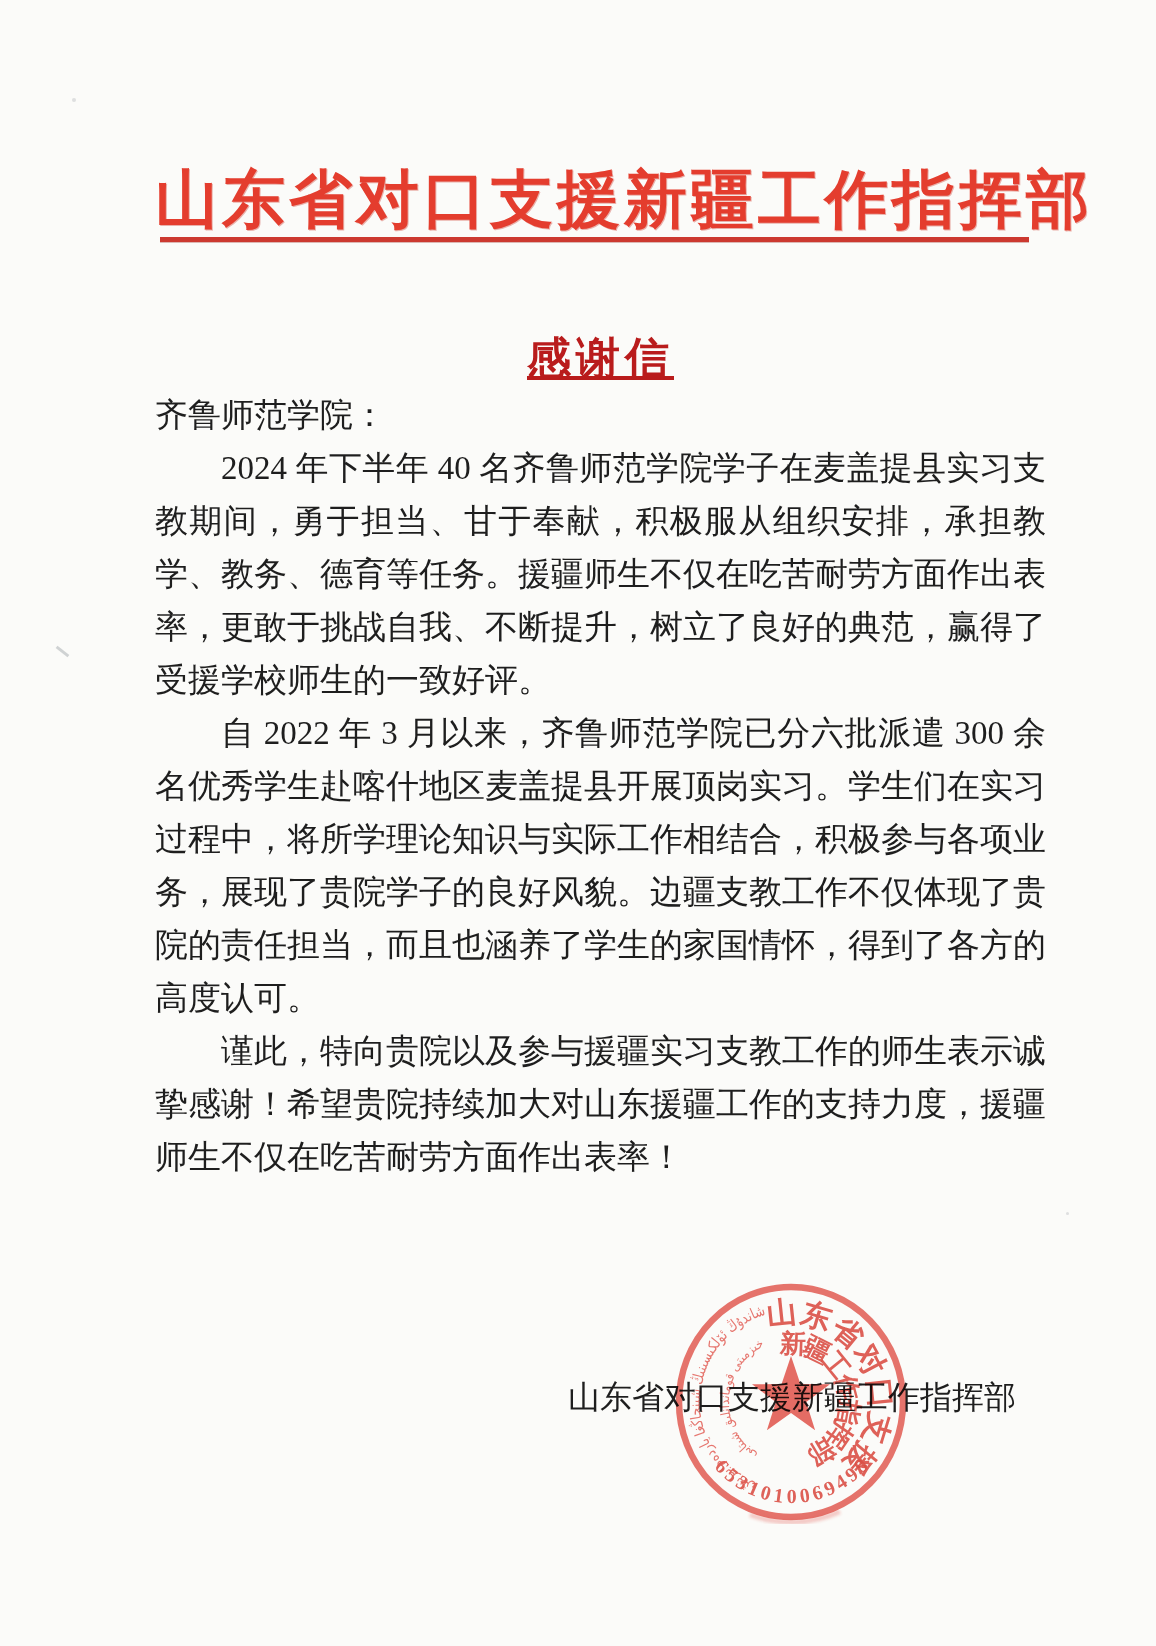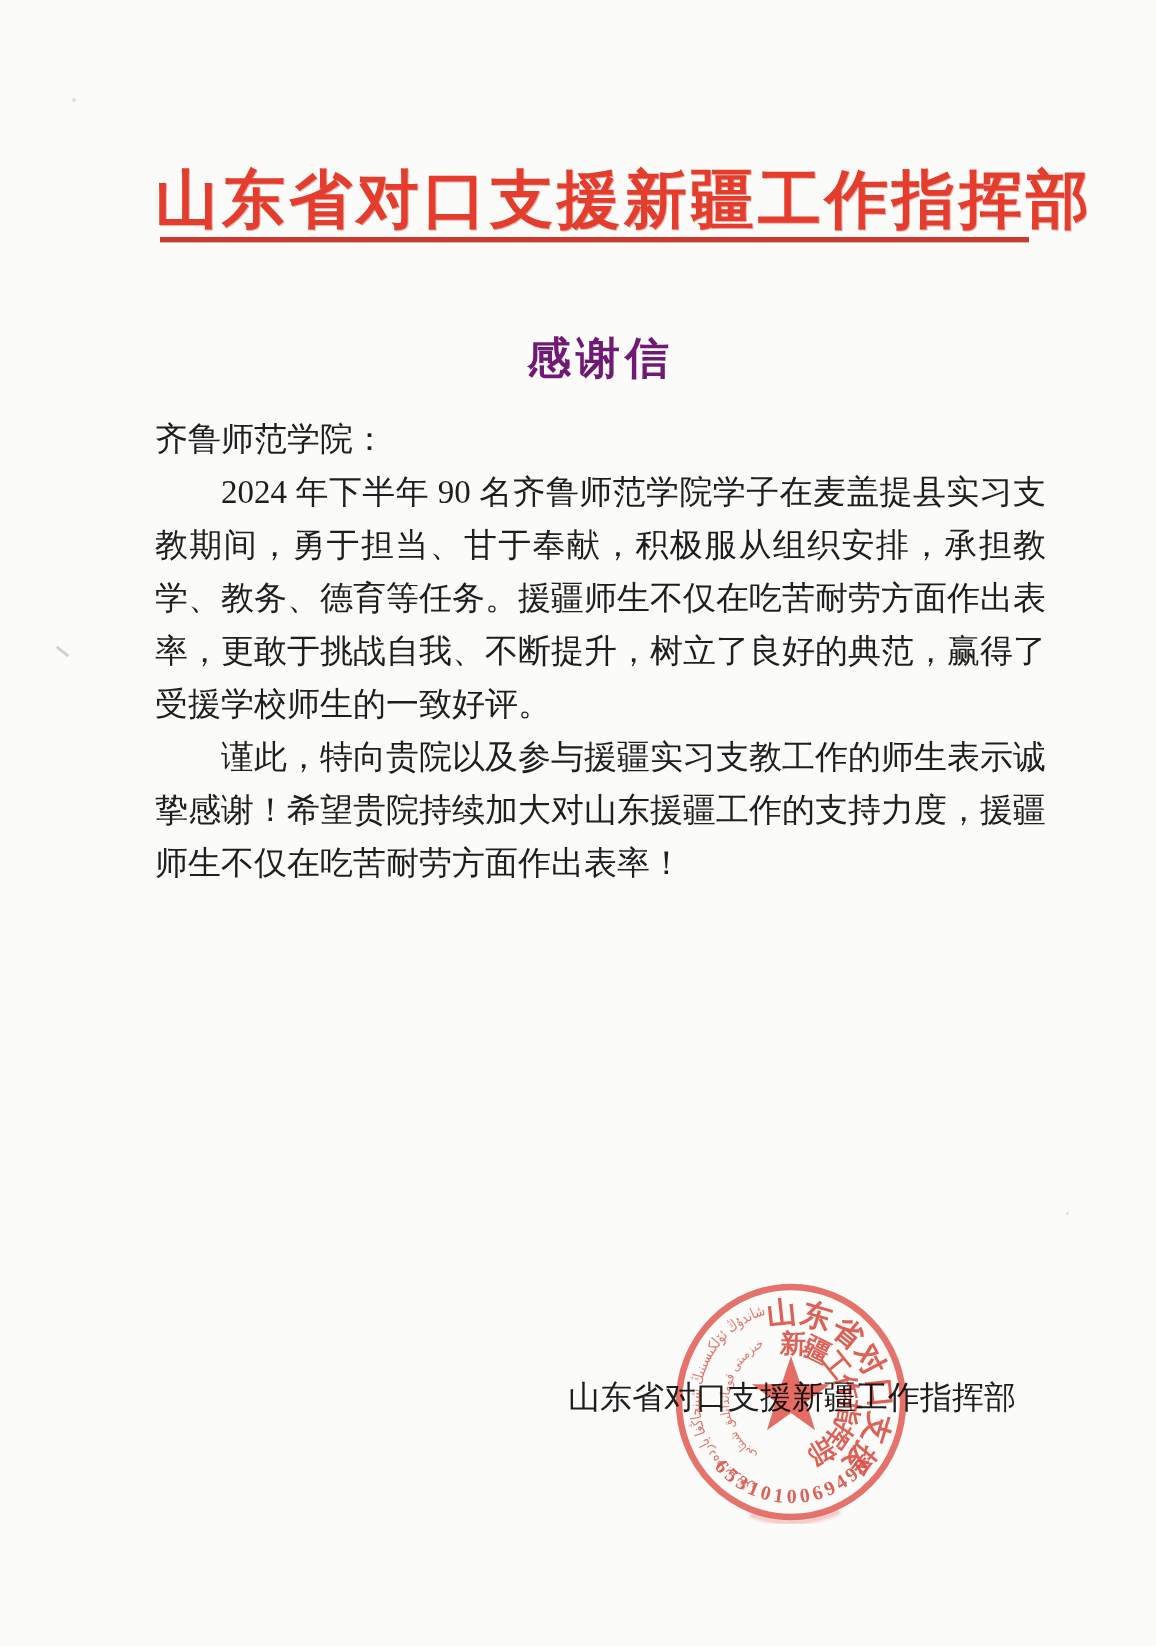--- a/index.html
+++ b/index.html
@@ -21,24 +21,25 @@
   }
   .red-rule{
     position:absolute;top:237px;left:160px;width:869px;height:5px;
     background:var(--rule_red,#cc3930);
     box-shadow:0 1px 0 rgba(150,30,20,.3);
   }
   .letter-title{
     position:absolute;top:292px;left:155px;width:891px;
     text-align:center;
     font-size:44px;font-weight:bold;letter-spacing:5px;
-    color:#701a75;
+    color:#b91c1c;
+    text-decoration:underline;
   }
   .letter-body{
-    position:absolute;top:413px;left:155px;width:891px;
+    position:absolute;top:389px;left:155px;width:891px;
     font-size:33px;line-height:53px;
     color:var(--body_text,#1e1e1e);
     text-align:justify;
   }
   .letter-body p{margin:0;text-indent:2em;}
   .letter-body p.salutation{text-indent:0;}
   .signature-block{
     position:absolute;top:1371px;right:140px;
     text-align:center;
     font-size:32px;line-height:53px;
@@ -65,21 +66,22 @@
 <div class="page">
 
   <h1 class="letterhead">山东省对口支援新疆工作指挥部</h1>
 
   <div class="red-rule"></div>
 
   <h2 class="letter-title">感谢信</h2>
 
   <main class="letter-body">
     <p class="salutation">齐鲁师范学院：</p>
-    <p>2024 年下半年 90 名齐鲁师范学院学子在麦盖提县实习支教期间，勇于担当、甘于奉献，积极服从组织安排，承担教学、教务、德育等任务。援疆师生不仅在吃苦耐劳方面作出表率，更敢于挑战自我、不断提升，树立了良好的典范，赢得了受援学校师生的一致好评。</p>
+    <p>2024 年下半年 40 名齐鲁师范学院学子在麦盖提县实习支教期间，勇于担当、甘于奉献，积极服从组织安排，承担教学、教务、德育等任务。援疆师生不仅在吃苦耐劳方面作出表率，更敢于挑战自我、不断提升，树立了良好的典范，赢得了受援学校师生的一致好评。</p>
+    <p>自 2022 年 3 月以来，齐鲁师范学院已分六批派遣 300 余名优秀学生赴喀什地区麦盖提县开展顶岗实习。学生们在实习过程中，将所学理论知识与实际工作相结合，积极参与各项业务，展现了贵院学子的良好风貌。边疆支教工作不仅体现了贵院的责任担当，而且也涵养了学生的家国情怀，得到了各方的高度认可。</p>
     <p>谨此，特向贵院以及参与援疆实习支教工作的师生表示诚挚感谢！希望贵院持续加大对山东援疆工作的支持力度，援疆师生不仅在吃苦耐劳方面作出表率！</p>
   </main>
 
   <div class="signature-block">
     <p>山东省对口支援新疆工作指挥部</p>
   </div>
 
   <div class="seal">
     <svg id="seal-svg" viewBox="0 0 300 300" width="300" height="300">
         <defs>

